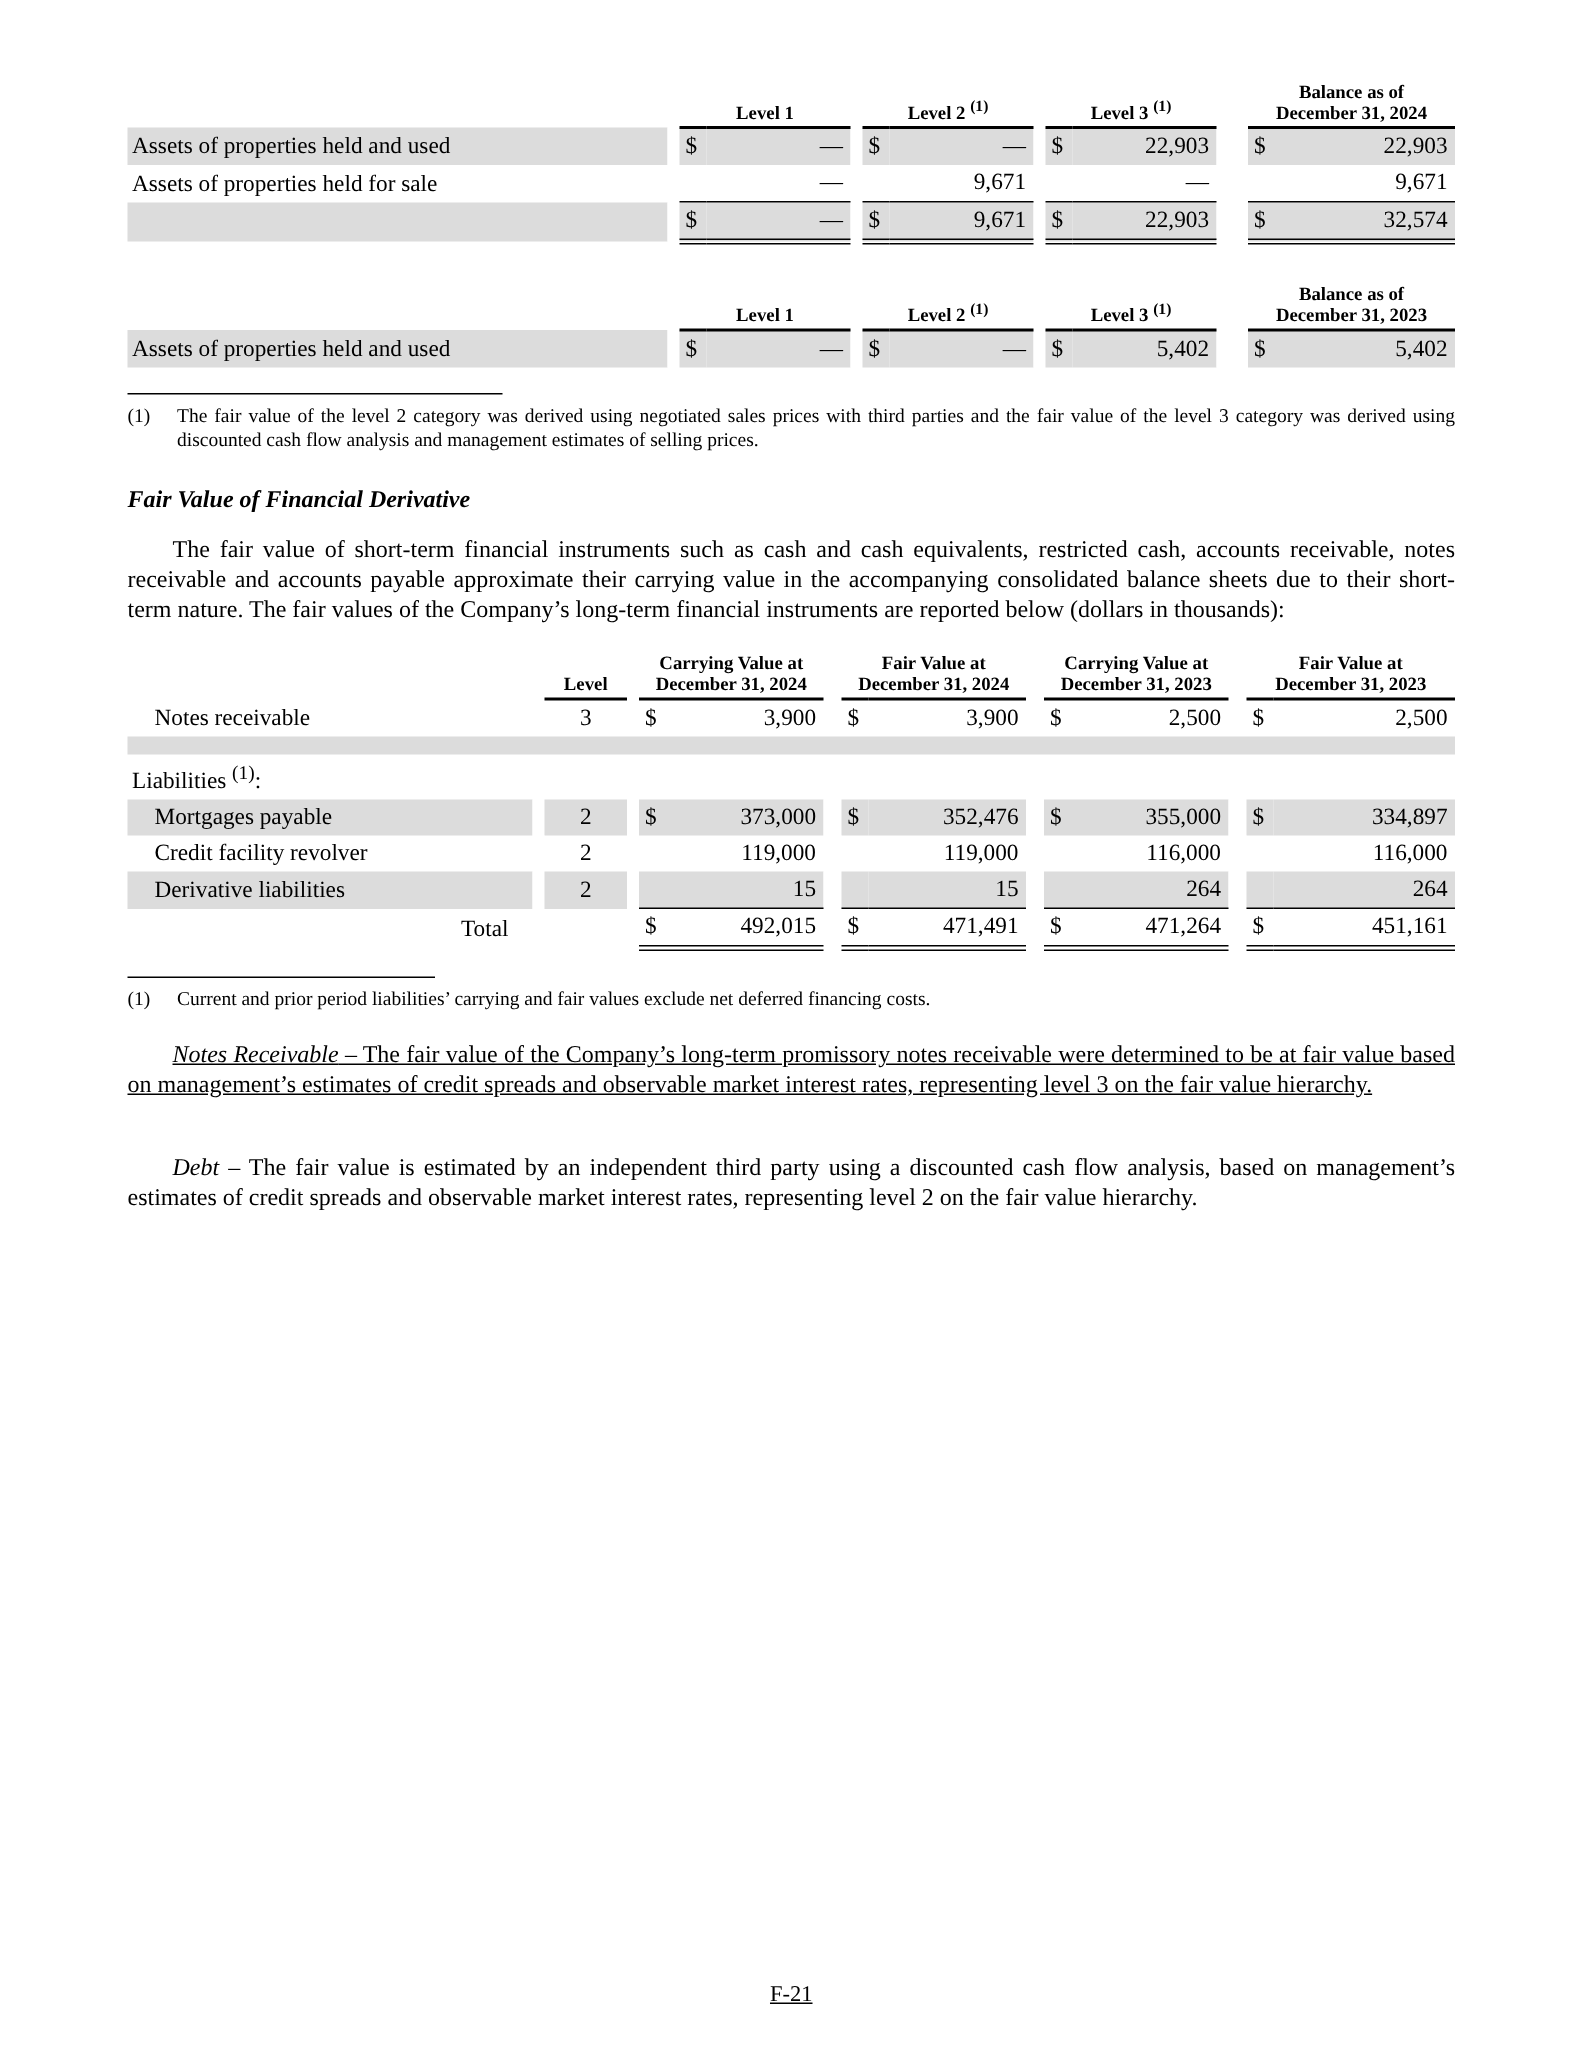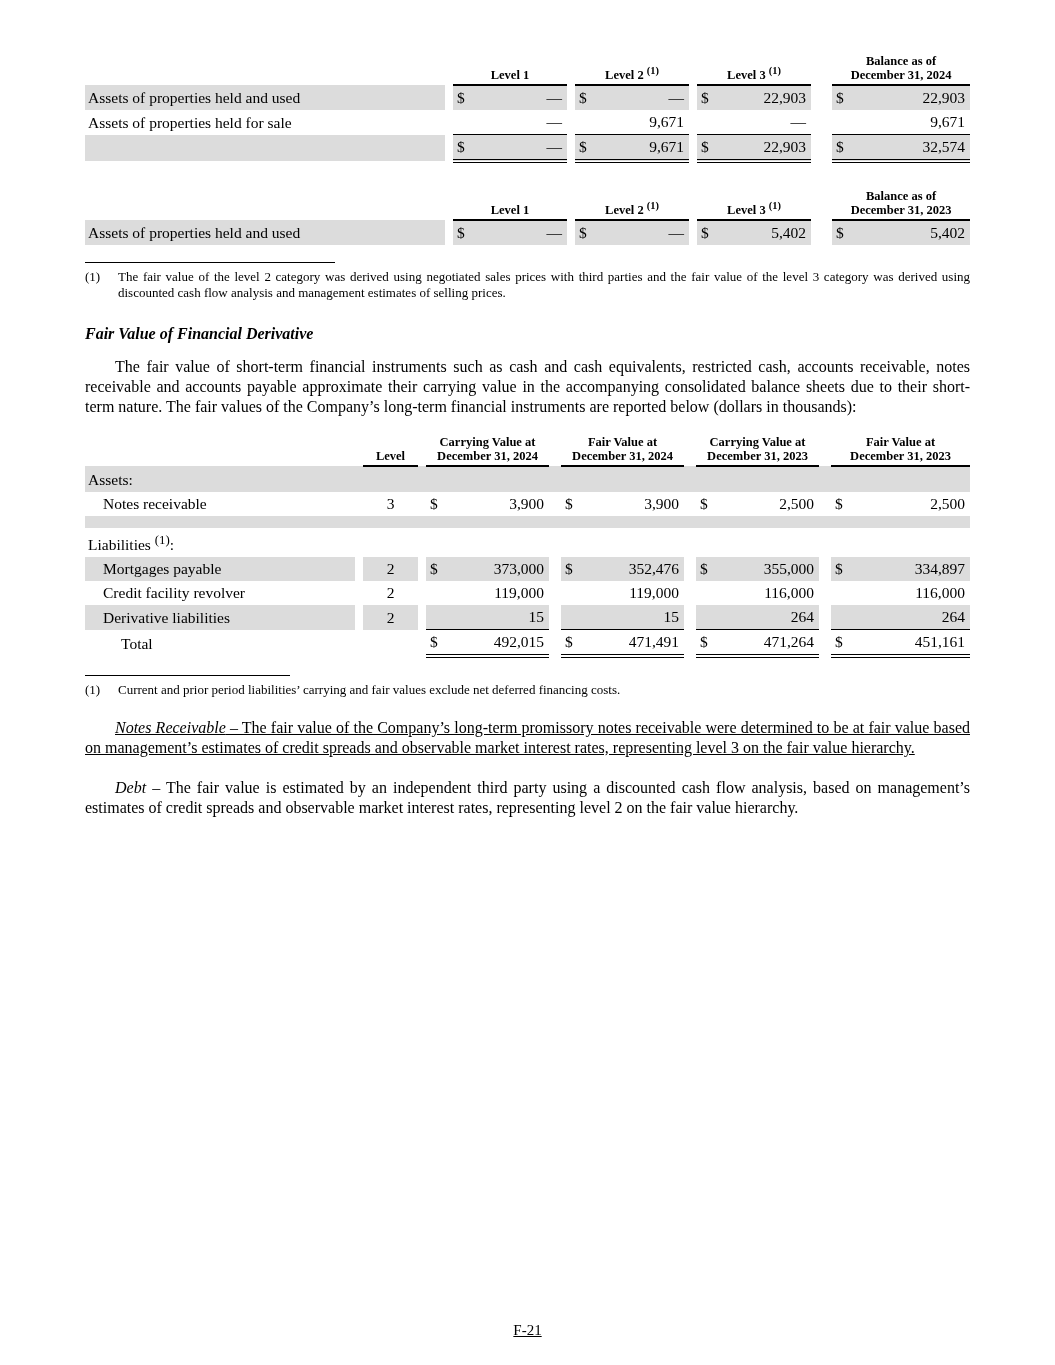--- a/index.html
+++ b/index.html
@@ -24,21 +24,21 @@
   
   table { border-collapse:collapse; table-layout:fixed; width:885px; font-size:15.5px; }
   td, th { vertical-align:bottom; }
   th.colhead {
     font-size:12.5px; line-height:14px; font-weight:bold; text-align:center;
     white-space:pre-line; border-bottom:2px solid #000; padding:0 0 2px 0;
   }
   th.nohead { border-bottom:none; }
   td.lbl { text-align:left; padding:3px 16px 3px 3px; }
   td.lbl.ind1 { padding-left:18px; }
-  td.lbl.ind2 { padding-left:36px; }
+  td.lbl.ind2 { padding-left:36px;text-align:right; }
   td.sym { text-align:left; padding:3px 0 3px 4px; }
   td.val { text-align:right; padding:3px 5px 3px 0; }
   td.lvl { text-align:center; padding:3px 0; }
   .gapc { background:#ffffff !important; }
   tr.shaded td { background:#dcdcdc; }
   tr.shaded td.gapc { background:#ffffff; }
   td.topline { border-top:1px solid #000; }
   td.dblline { border-bottom:4px double #000; }
   tr.spacer td { height:12px; padding:0; }
   tr.secrow td { padding:4px 2px 3px 3px; }
@@ -49,21 +49,21 @@
   
   .fn-rule { border-top:1px solid #000; height:0; margin-top:17px; }
   .fn-rule.w1 { width:250px; }
   .fn-rule.w2 { width:205px; }
   .footnote { display:flex; font-size:13px; line-height:16px; margin-top:6px; }
   .fn-marker { width:33px; flex:0 0 33px; }
   .fn-text { flex:1; text-align:justify; }
 
   .section-heading { font-size:16px; font-weight:bold; font-style:italic; margin-top:24px; }
   .mt14 { margin-top:14px;font-family:Liberation Serif, serif; }
-  .mt18 { margin-top:20px; }
+  .mt18 { margin-top:35px; }
   .mt20 { margin-top:20px;text-decoration:underline; }
 
   .page-footer {
     position:absolute; bottom:26px; left:0; right:0;
     text-align:center; font-size:15px;text-decoration:underline;
   }
 </style>
 </head>
 <body>
 
@@ -235,23 +235,20 @@
         <th class="nohead gapc"></th>
         <th class="colhead" colspan="2">Fair Value at
 December 31, 2024</th>
         <th class="nohead gapc"></th>
         <th class="colhead" colspan="2">Carrying Value at
 December 31, 2023</th>
         <th class="nohead gapc"></th>
         <th class="colhead" colspan="2">Fair Value at
 December 31, 2023</th>
       </tr>
-      <tr class="shaded secrow">
-        <td class="lbl" colspan="15">Assets:</td>
-      </tr>
       <tr>
         <td class="lbl ind1">Notes receivable</td>
             <td class="gapc"></td>
         <td class="lvl">3</td>
             <td class="gapc"></td>
         <td class="sym">$</td>
             <td class="val">3,900</td>
             <td class="gapc"></td>
         <td class="sym">$</td>
             <td class="val">3,900</td>

